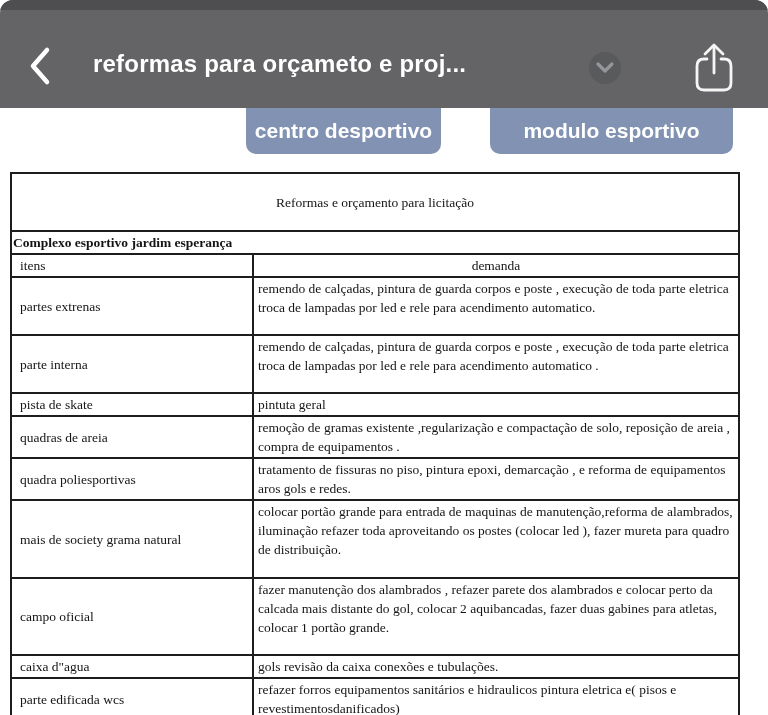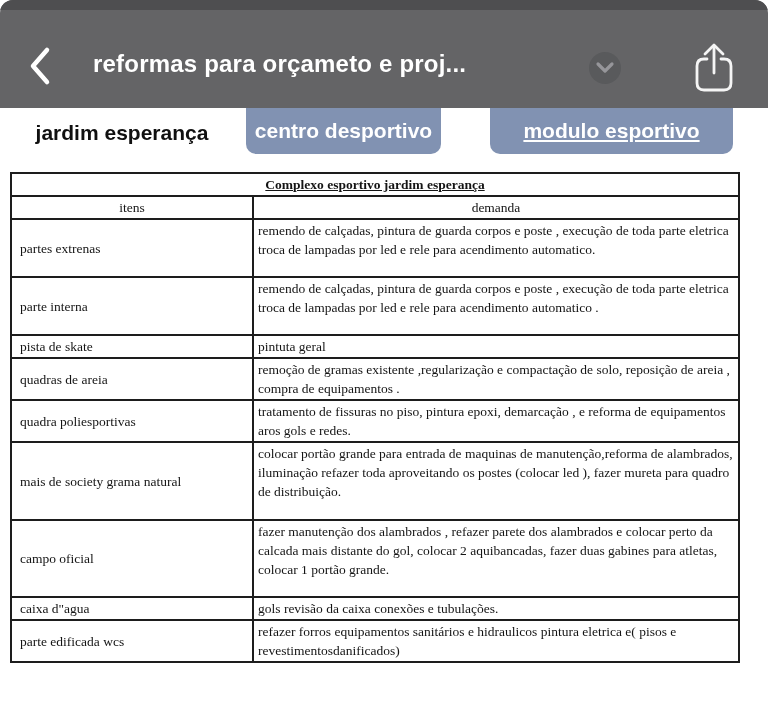--- a/index.html
+++ b/index.html
@@ -43,36 +43,36 @@
     border-radius:0 0 10px 10px;
   }
   .tab.active{
     left:2px;width:240px;height:50px;
     background:var(--tab-active-bg,#ffffff);color:#101010;
   }
   .tab.inactive{
     height:46px;background:var(--tab-inactive-bg,#8192B2);color:#ffffff;
   }
   .tab.t2{left:246px;width:195px;}
-  .tab.t3{left:490px;width:243px;text-decoration:underline;}
+  .tab.t3{left:490px;width:243px;}
   
   .sheet{
     position:absolute;left:10px;top:172px;
   }
   table.grid{
     border-collapse:collapse;table-layout:fixed;width:728px;
     font-family:"Liberation Serif",serif;color:#141414;
   }
   table.grid td{
     border:2px solid #1d1d1d;font-size:13.5px;line-height:19px;
     overflow:hidden;
   }
   td.title-cell{height:54px;text-align:center;vertical-align:middle;font-size:14px;}
-  td.section-cell{height:15px;text-align:center;vertical-align:middle;font-weight:700;text-decoration:underline;}
-  td.colhead-itens{height:17px;text-align:center;vertical-align:middle;padding-left:1px;}
+  td.section-cell{height:15px;text-align:left;vertical-align:middle;font-weight:700;}
+  td.colhead-itens{height:17px;text-align:left;vertical-align:middle;padding-left:8px;}
   td.colhead-demanda{height:17px;text-align:center;vertical-align:middle;}
   td.item-cell{text-align:left;vertical-align:middle;padding:0 8px;margin-top:8px;}
   td.demand-cell{text-align:left;vertical-align:top;padding:1px 4px 1px 4px;}
   tr.h58{height:58px;} tr.h18{height:18px;} tr.h39{height:39px;}
   tr.h78{height:78px;} tr.h77{height:77px;} tr.h37{height:37px;}
   svg{display:block;}
 </style>
 </head>
 <body>
 
@@ -102,32 +102,34 @@
       <svg width="44" height="52" viewBox="0 0 44 52">
         <path d="M 15,17 H 12 Q 5,17 5,24 V 41 Q 5,48 12,48 H 32 Q 39,48 39,41 V 24 Q 39,17 32,17 H 29" fill="none" stroke="#f5f5f5" stroke-width="2.8" stroke-linecap="round"></path>
         <path d="M 22,31 V 4" fill="none" stroke="#f5f5f5" stroke-width="2.8" stroke-linecap="round"></path>
         <path d="M 13,12 L 22,3 L 31,12" fill="none" stroke="#f5f5f5" stroke-width="2.8" stroke-linecap="round" stroke-linejoin="round"></path>
       </svg>
     </span>
   </div>
 </div>
 
 <div class="tabbar">
-  <div class="tab active">jardim esperança</div>
   <div class="tab inactive t2">centro desportivo</div>
   <div class="tab inactive t3">modulo esportivo</div>
 </div>
 
 <div class="sheet">
   <table class="grid">
     <colgroup>
         <col style="width:242px">
         <col style="width:486px">
       </colgroup>
     <tbody>
+      <tr>
+        <td colspan="2" class="title-cell">Reformas e orçamento para licitação</td>
+      </tr>
       <tr>
         <td colspan="2" class="section-cell">Complexo esportivo jardim esperança</td>
       </tr>
       <tr>
         <td class="colhead-itens">itens</td>
         <td class="colhead-demanda">demanda</td>
       </tr>
       <tr class="h58">
         <td class="item-cell">partes extrenas</td>
         <td class="demand-cell">remendo de calçadas, pintura de guarda corpos e poste , execução de toda parte eletrica troca de lampadas por led e rele para acendimento automatico.</td>

